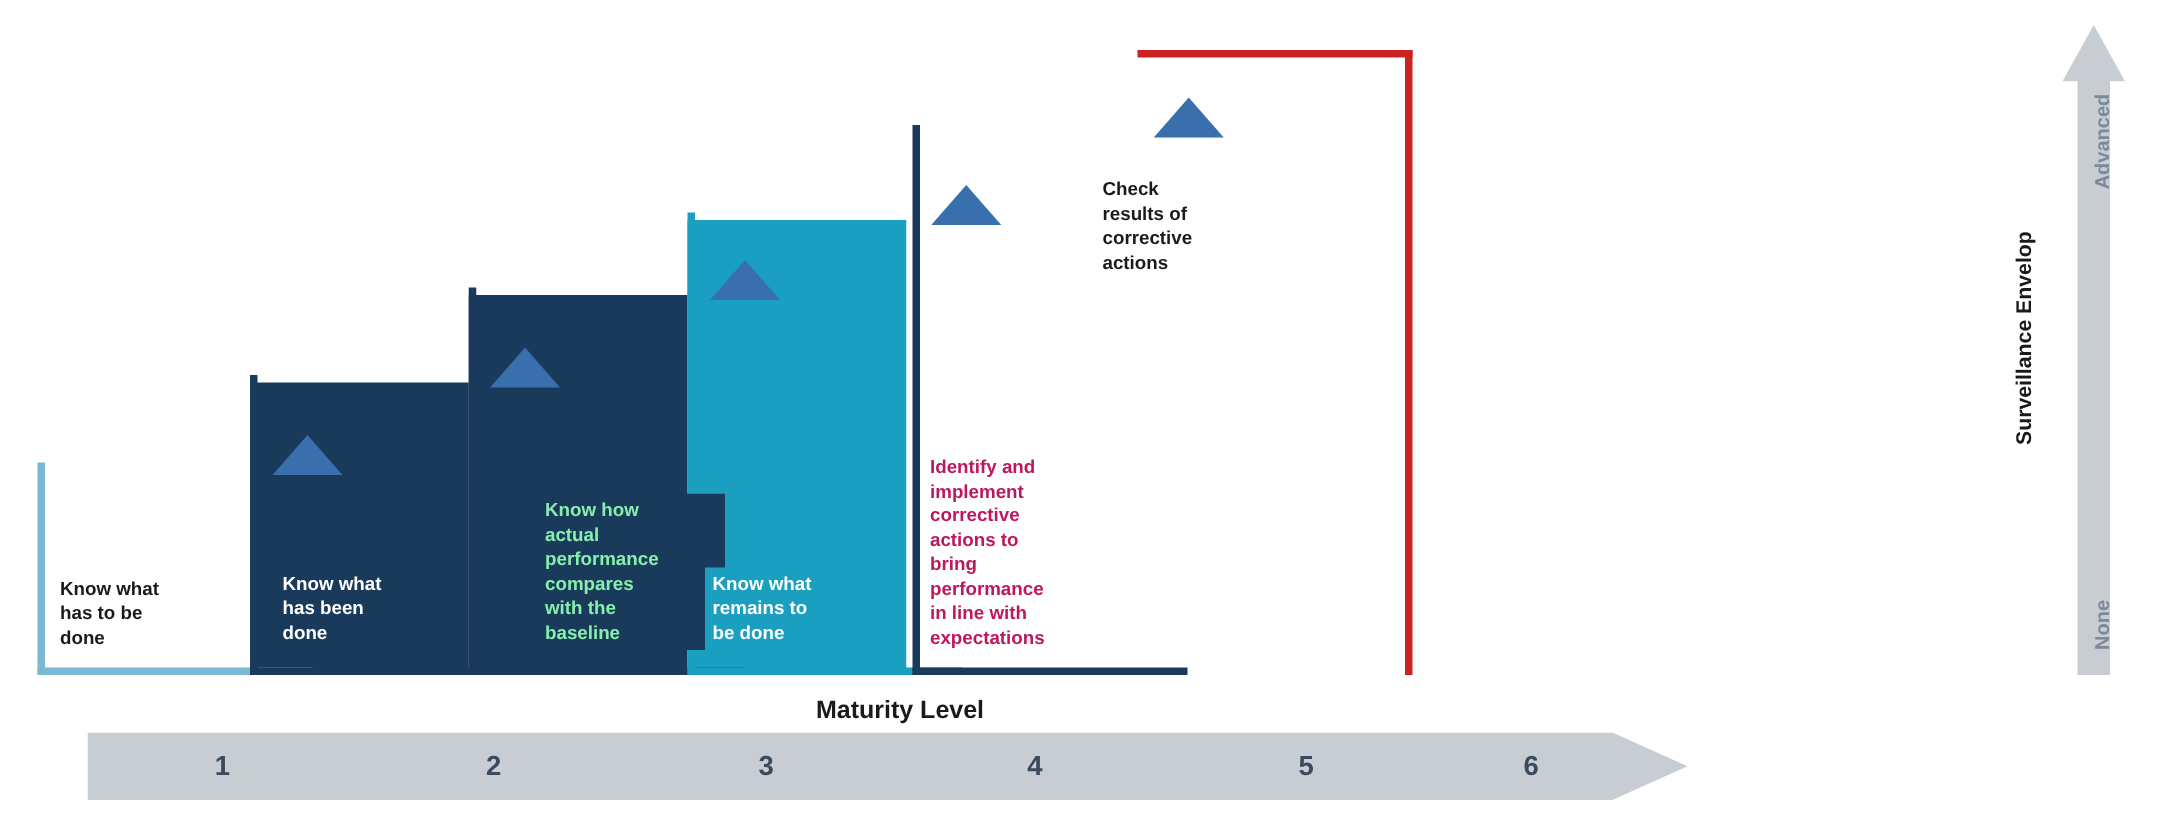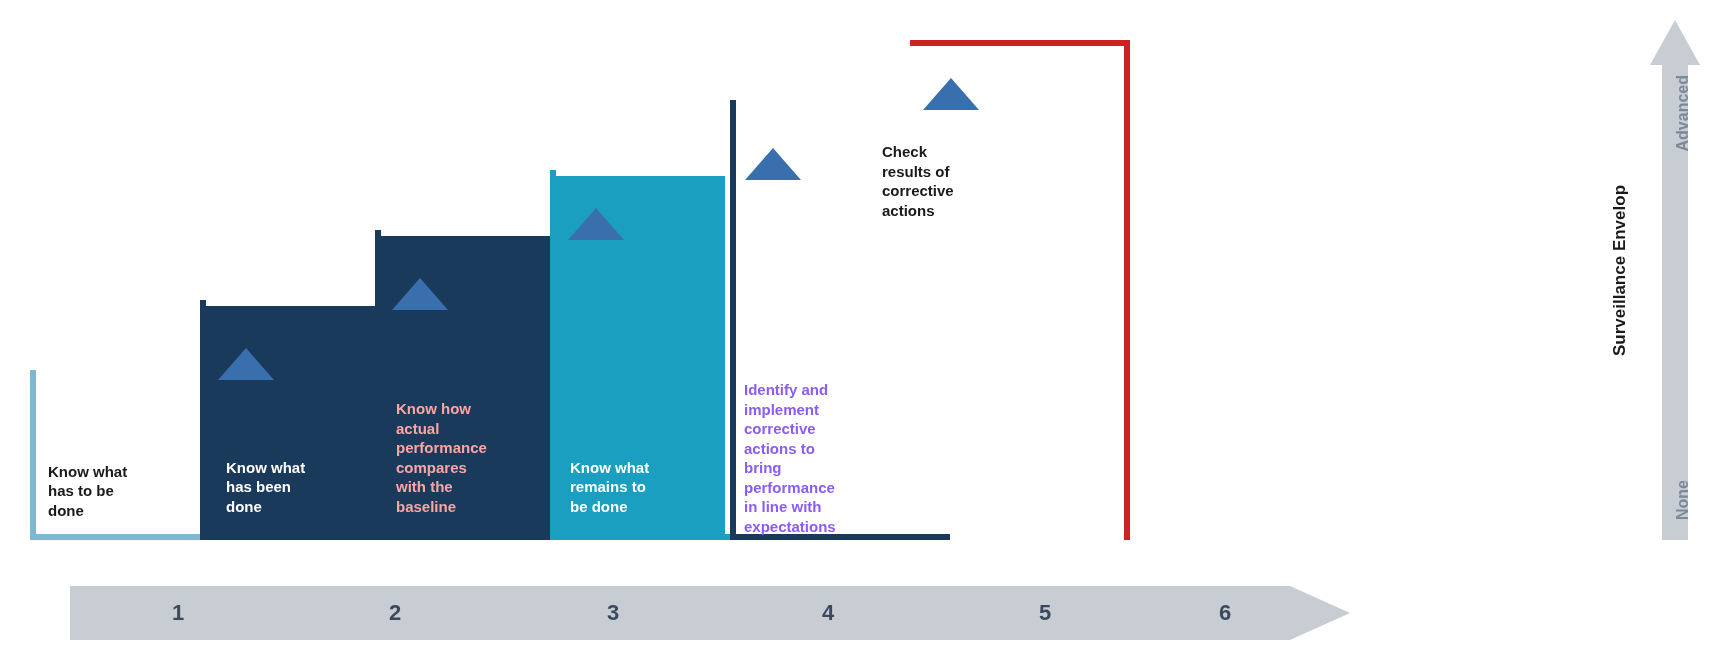--- a/index.html
+++ b/index.html
@@ -173,22 +173,22 @@
     }
     .label-4 {
       left: 534px;
       bottom: 20px;
       color: #fff;
       background: #1a9fc0;
       padding: 4px 6px;
     }
     .label-5 {
       left: 714px;
-      bottom: 4px;
-      color: #8b5cf6;
+      bottom: 20px;
+      color: #be185d;
     }
     .label-6 {
       left: 852px;
       bottom: 320px;
       color: #1a1a1a;
     }
 
     
     .axis-area {
       position: absolute;
@@ -327,21 +327,21 @@
     <div class="tri tri-blue-5"></div>
 
     <div class="step-label label-1" style="white-space:pre-line;">Know what
 has to be
 done</div>
 
     <div class="step-label label-2" style="white-space:pre-line; color:#fff; width:140px;">Know what
 has been
 done</div>
 
-    <div class="step-label label-3" style="white-space:pre-line; color:#fca5a5; width:150px;">Know how
+    <div class="step-label label-3" style="white-space:pre-line; color:#86efac; width:150px;margin-left:40px;">Know how
 actual
 performance
 compares
 with the
 baseline</div>
 
     <div class="step-label label-4" style="white-space:pre-line; color:#fff; width:150px;">Know what
 remains to
 be done</div>
 
@@ -355,20 +355,21 @@
 expectations</div>
 
     <div class="step-label label-6" style="white-space:pre-line; width:190px;">Check
 results of
 corrective
 actions</div>
 
   </div>
 
   <div class="axis-area">
+    <div class="axis-title">Maturity Level</div>
     <div class="axis-bar-container">
       
       <svg width="1300" height="54">
         <polygon points="0,0 1220,0 1280,27 1220,54 0,54" fill="#c8cdd4"></polygon>
         <text x="108" y="34" font-size="22" font-weight="700" fill="#3a4a5c" text-anchor="middle">1</text>
         <text x="325" y="34" font-size="22" font-weight="700" fill="#3a4a5c" text-anchor="middle">2</text>
         <text x="543" y="34" font-size="22" font-weight="700" fill="#3a4a5c" text-anchor="middle">3</text>
         <text x="758" y="34" font-size="22" font-weight="700" fill="#3a4a5c" text-anchor="middle">4</text>
         <text x="975" y="34" font-size="22" font-weight="700" fill="#3a4a5c" text-anchor="middle">5</text>
         <text x="1155" y="34" font-size="22" font-weight="700" fill="#3a4a5c" text-anchor="middle">6</text>

